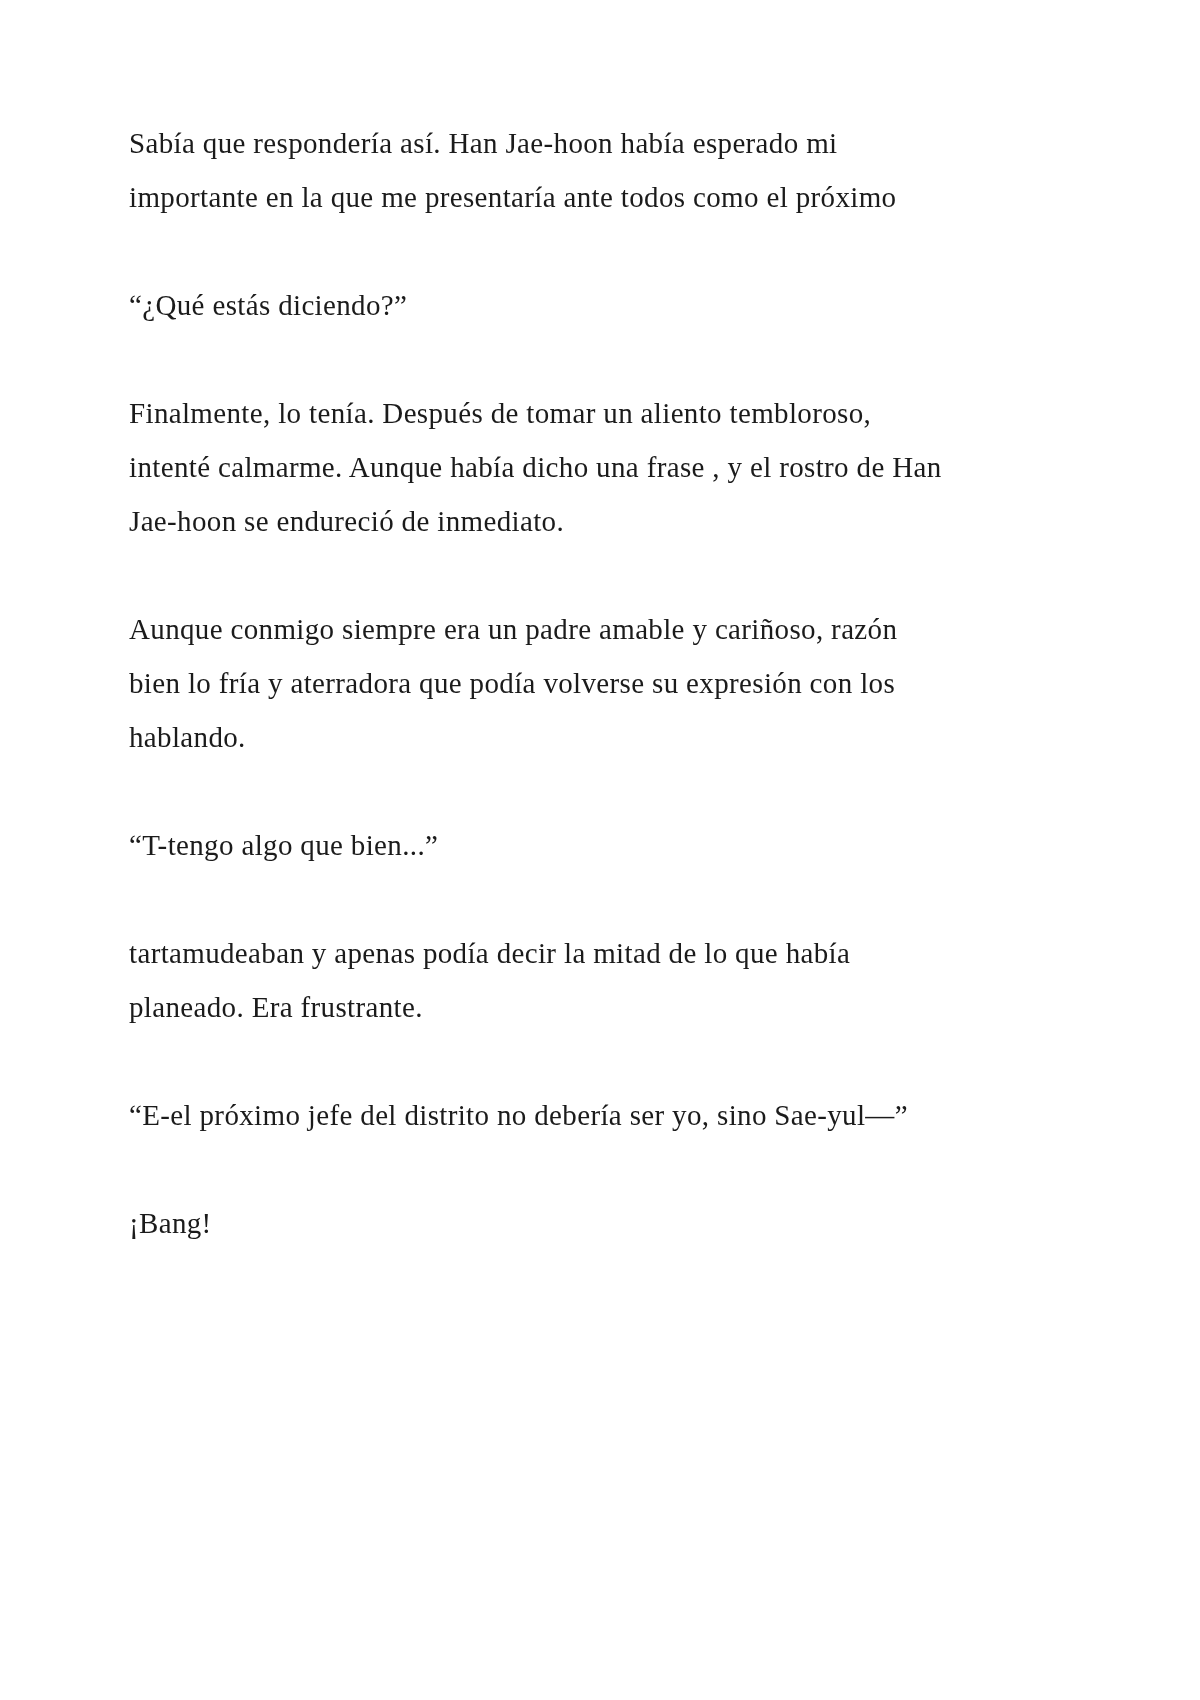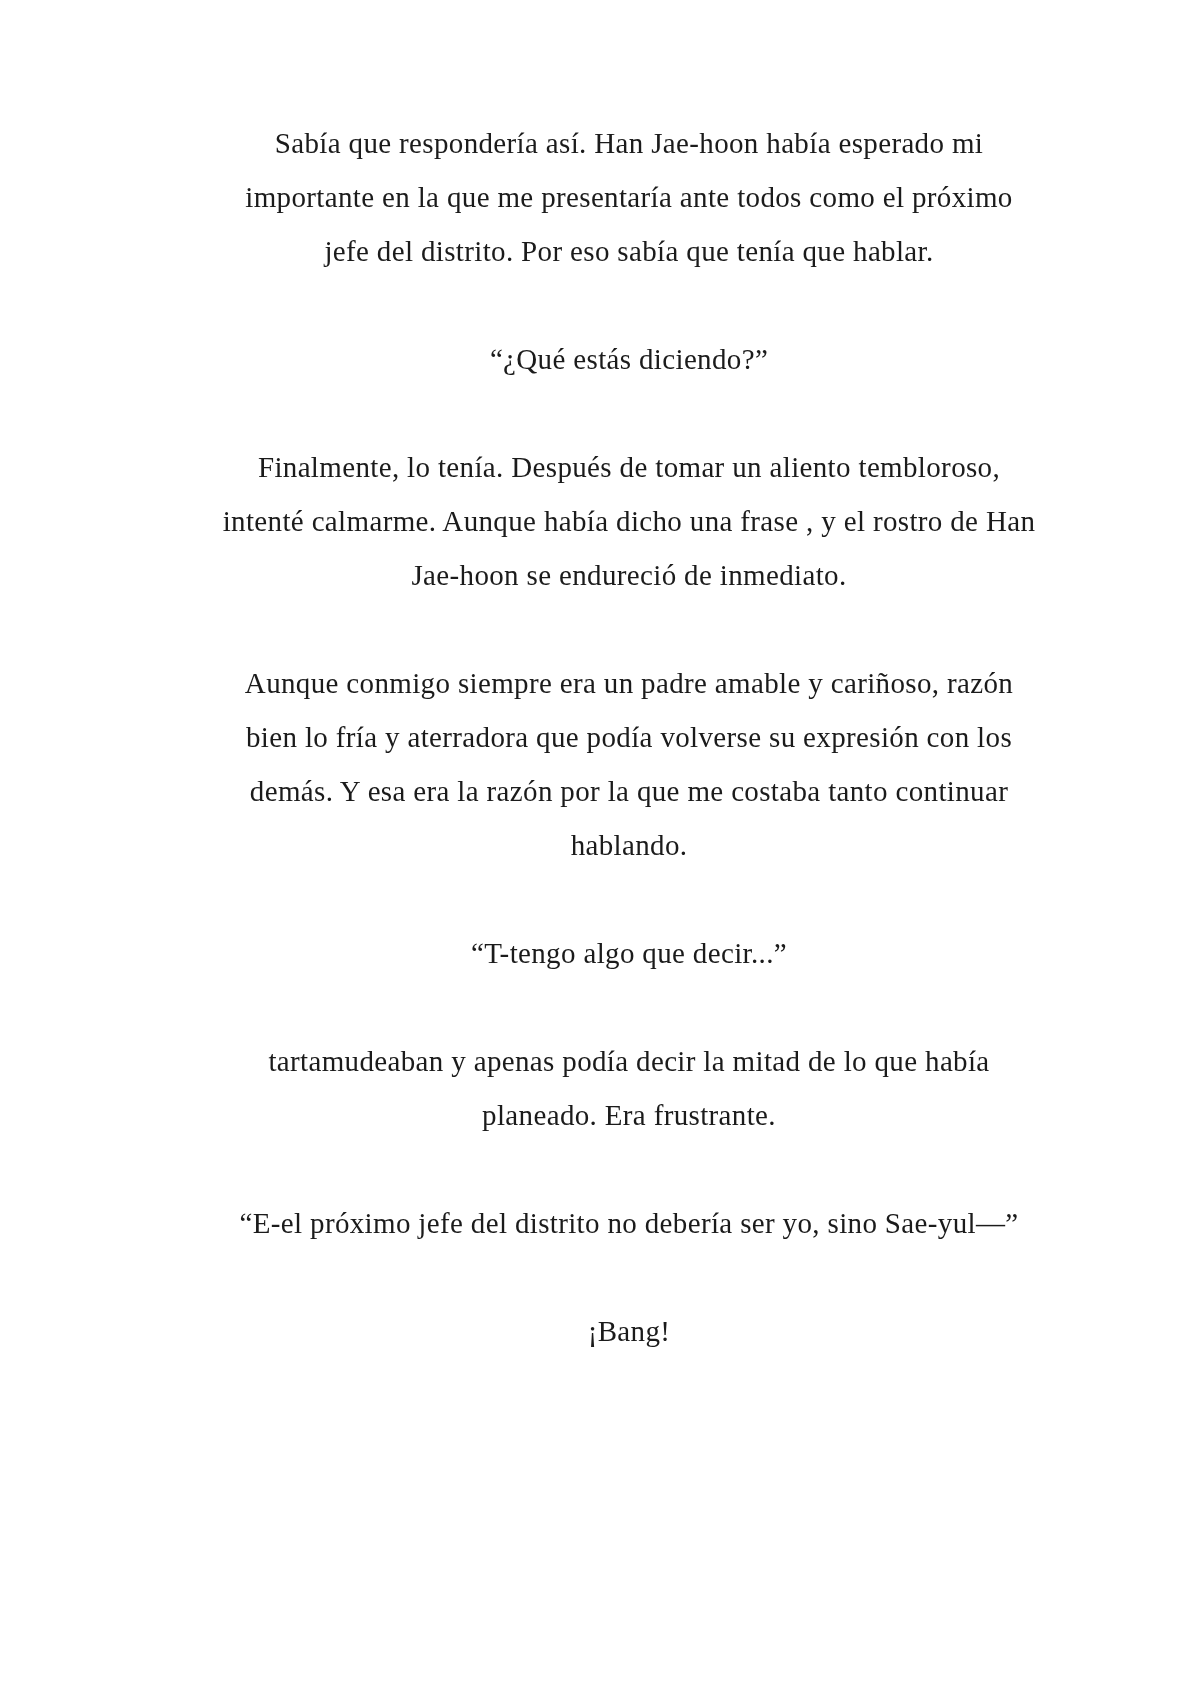--- a/index.html
+++ b/index.html
@@ -24,48 +24,45 @@
       line-height: 54px;
       letter-spacing: 0.35px;
     }
     .para {
       margin: 0 0 54px 0;
       padding: 0;
     }
     .line {
       display: block;
       white-space: nowrap;
-      text-align: center;
     }
   </style>
 </head>
 <body>
 
 <div class="page">
   <p class="para">
     <span class="line">Sabía que respondería así. Han Jae-hoon había esperado mi</span>
     <span class="line">importante en la que me presentaría ante todos como el próximo</span>
-    <span class="line">jefe del distrito. Por eso sabía que tenía que hablar.</span>
   </p>
   <p class="para">
     <span class="line">“¿Qué estás diciendo?”</span>
   </p>
   <p class="para">
     <span class="line">Finalmente, lo tenía. Después de tomar un aliento tembloroso,</span>
     <span class="line">intenté calmarme. Aunque había dicho una frase , y el rostro de Han</span>
     <span class="line">Jae-hoon se endureció de inmediato.</span>
   </p>
   <p class="para">
     <span class="line">Aunque conmigo siempre era un padre amable y cariñoso, razón</span>
     <span class="line">bien lo fría y aterradora que podía volverse su expresión con los</span>
-    <span class="line">demás. Y esa era la razón por la que me costaba tanto continuar</span>
     <span class="line">hablando.</span>
   </p>
   <p class="para">
-    <span class="line">“T-tengo algo que decir...”</span>
+    <span class="line">“T-tengo algo que bien...”</span>
   </p>
   <p class="para">
     <span class="line">tartamudeaban y apenas podía decir la mitad de lo que había</span>
     <span class="line">planeado. Era frustrante.</span>
   </p>
   <p class="para">
     <span class="line">“E-el próximo jefe del distrito no debería ser yo, sino Sae-yul—”</span>
   </p>
   <p class="para">
     <span class="line">¡Bang!</span>

